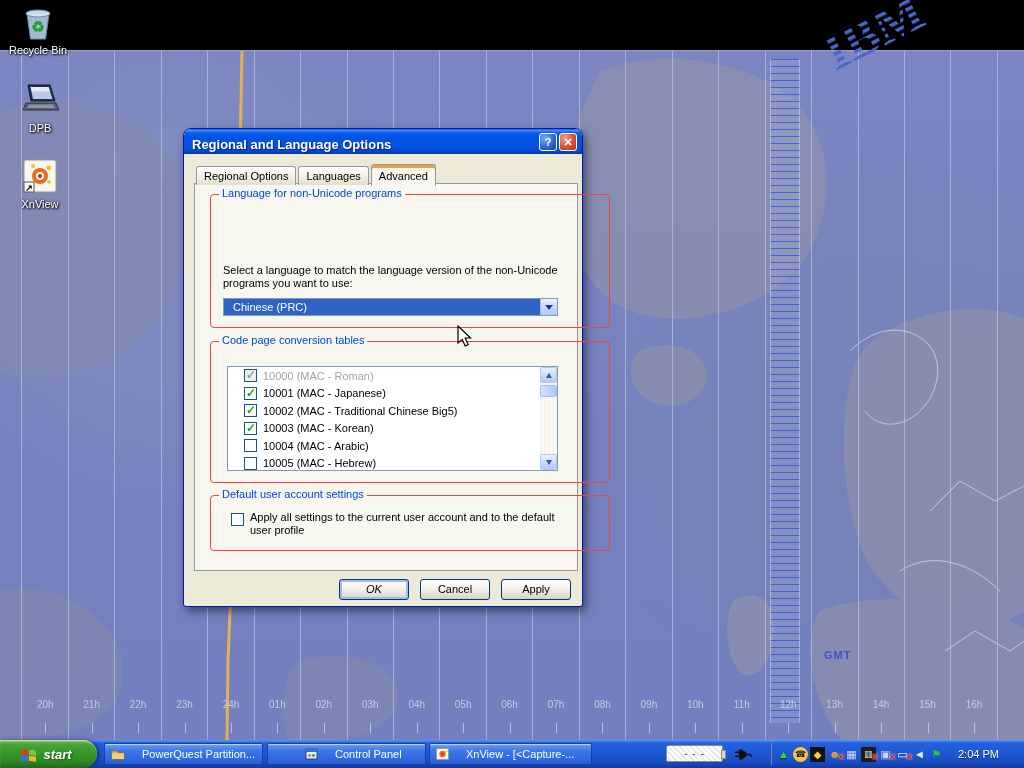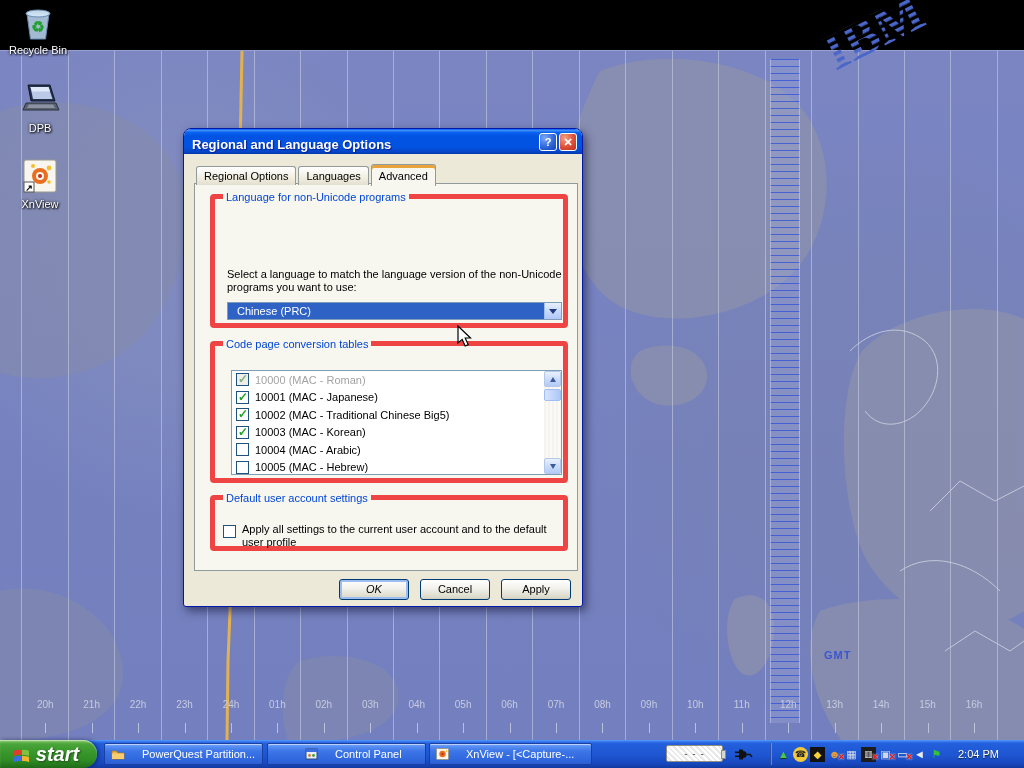--- a/index.html
+++ b/index.html
@@ -57,21 +57,21 @@
   
   .tabs { position:absolute; left:9px; top:10px; display:flex; align-items:flex-end; z-index:2; }
   .tab { height:19px; padding:0 7px; margin-right:2px; line-height:19px; background:linear-gradient(180deg,#ffffff,#f1eee0 60%,#e2dfd0);
     border:1px solid #919B9C; border-bottom:none; border-radius:3px 3px 0 0; cursor:pointer; color:#000; }
   .tab.active { height:22px; line-height:22px; background:#F7F6EF; box-shadow:inset 0 3px 0 #E8A33C;
     position:relative; z-index:3; margin-bottom:-1px; }
   
   .tab-page { position:absolute; left:7px; top:29px; width:384px; height:388px; background:#F7F6EF;
     border:1px solid #919B9C; }
 
-  .groupbox { position:absolute; left:15px; width:358px; border:5px solid #ef4444; border-radius:4px; }
+  .groupbox { position:absolute; left:15px; width:400px; border:1px solid #ef4444; border-radius:4px; }
   .groupbox .gb-title { position:absolute; top:-8px; left:8px; background:#F7F6EF; padding:0 3px; color:#0046D5; }
   #group-nonunicode { top:10px; height:134px; }
   #group-codepage { top:157px; height:142px; }
   #group-defaultuser { top:311px; height:56px; }
 
   .gb-text { position:absolute; left:12px; width:342px; color:#000; line-height:13px; }
   #nu-desc { top:17px; }
   #nu-select { top:69px; }
 
   
@@ -79,59 +79,59 @@
     border:1px solid #7F9DB9; display:flex; cursor:pointer; }
   .combo-sel { flex:1; background:#2E63C5; color:#fff; padding:2px 0 0 9px; overflow:hidden; white-space:nowrap; }
   .combo-btn { width:17px; background:linear-gradient(180deg,#E8F0FD,#CCDCFA 45%,#AFC8F6); border-left:1px solid #9EBEF5;
     display:flex; align-items:center; justify-content:center; }
   .arr-down { width:0; height:0; border-left:4px solid transparent; border-right:4px solid transparent; border-top:5px solid #1d3a82; }
 
   
   .cplist { position:absolute; left:16px; top:24px; width:331px; height:105px; background:#fff;
     border:1px solid #7F9DB9; overflow:hidden; }
   .cp-rows { position:absolute; left:0; top:0; right:17px; }
-  .cp-row { height:17.5px; display:flex; align-items:center; padding-left:4px; cursor:default; }
+  .cp-row { height:17.5px; display:flex; align-items:center; padding-left:16px; cursor:default; }
   .cb { width:13px; height:13px; background:#fff; border:1px solid #1D5281; margin-right:6px; position:relative; flex:0 0 13px; }
   .cp-row.checked .cb::after { content:"✓"; position:absolute; left:1px; top:-2px; color:#21A121; font-weight:bold; font-size:12px; }
   .cp-row.disabled .cb { background:#efefe7; }
   .cp-row.disabled .cb::after { color:#7fae7f; }
   .cp-row.disabled .cp-label { color:#A3A3A3; }
   
   .sbar { position:absolute; right:0; top:0; width:17px; height:103px; background:repeating-linear-gradient(90deg,#F4F3EE 0 2px,#FBFAF6 2px 4px); }
   .sbtn { position:absolute; left:0; width:17px; height:16px; border:1px solid #B5C7E8; border-radius:2px;
     background:linear-gradient(180deg,#E9F1FE,#CCDCFA 50%,#B2CBF7); display:flex; align-items:center; justify-content:center; cursor:pointer; }
   .sbtn.up { top:0; } .sbtn.down { bottom:0; }
   .arr-up-s { width:0; height:0; border-left:3.5px solid transparent; border-right:3.5px solid transparent; border-bottom:5px solid #3B5B9A; }
   .arr-down-s { width:0; height:0; border-left:3.5px solid transparent; border-right:3.5px solid transparent; border-top:5px solid #3B5B9A; }
   .sthumb { position:absolute; left:0; top:18px; width:17px; height:12px; border:1px solid #9EBEF5; border-radius:2px;
     background:linear-gradient(90deg,#D7E4FC,#C2D5FA 50%,#AEC8F7); cursor:grab; }
 
   
-  #du-row { position:absolute; left:8px; top:15px; display:flex;margin-top:8px; }
+  #du-row { position:absolute; left:20px; top:15px; display:flex; }
   #du-row .cb2 { width:13px; height:13px; border:1px solid #1D5281; background:#fff; margin:2px 6px 0 0; flex:0 0 13px; cursor:pointer; }
   #du-label { width:320px; line-height:13px; }
 
   
   .btnrow { position:absolute; right:8px; top:425px; display:flex; gap:11px; }
   .xpbtn { width:70px; height:21px; border:1px solid #003C74; border-radius:3px; text-align:center;
     background:linear-gradient(180deg,#ffffff,#f2f1ea 45%,#dcdacb 90%,#d0cebe); font-size:11px; line-height:19px;
     font-family:"Liberation Sans",sans-serif; cursor:pointer; }
   .xpbtn.focus { box-shadow:inset 0 0 0 2px #9DBDF1;font-style:italic; }
 
   
   .cursor { position:absolute; left:455px; top:325px; z-index:50; }
 
   
   .taskbar { position:absolute; left:0; top:740px; width:1024px; height:28px; z-index:20;
     background:linear-gradient(180deg,#5aa0f8 0%,#3a7bf0 5%,#2360dd 12%,#1e55d0 55%,#1747bd 85%,#123a9e 100%); }
   .start-btn { position:absolute; left:0; top:0; width:97px; height:28px; border-radius:0 14px 14px 0; cursor:pointer;
     background:linear-gradient(180deg,#8fce74 0%,#4aa53a 14%,#38962b 45%,#2f8d24 72%,#1f6b18 100%);
     box-shadow:2px 0 4px rgba(0,0,40,0.45), inset 0 1px 1px rgba(255,255,255,0.5);
     display:flex; align-items:center; justify-content:center; gap:5px; }
-  .start-label { color:#fff; font-weight:bold; font-style:italic; font-size:20px; text-shadow:1px 1px 2px #1e4e17; padding-right:6px; }
+  .start-label { color:#fff; font-weight:bold; font-style:italic; font-size:13px; text-shadow:1px 1px 2px #1e4e17; padding-right:6px; }
   .task-btn { position:absolute; top:3px; height:22px; border-radius:2px; border:1px solid #1b3f9e; cursor:pointer;
     background:linear-gradient(180deg,#8ab2fa 0%,#5b92f5 10%,#3d76e8 35%,#3168de 75%,#2c5fd4 100%);
     box-shadow:inset 0 1px 0 rgba(255,255,255,0.45);
     color:#fff; display:flex; align-items:center; gap:17px; padding:0 6px; overflow:hidden; white-space:nowrap; }
   #task-1 { left:104px; width:159px; } #task-2 { left:267px; width:159px;padding-left:37px; } #task-3 { left:429px; width:163px; }
   .battery { position:absolute; left:666px; top:5px; width:57px; height:17px; border:1px solid #8f8f80; border-radius:2px;
     background:repeating-linear-gradient(45deg,#ffffff 0 2px,#e9e9e9 2px 4px); color:#555; text-align:center; line-height:15px; font-size:10px; letter-spacing:1px; }
   .battery::after { content:""; position:absolute; right:-4px; top:4px; width:3px; height:7px; background:#d8d8cd; border:1px solid #8f8f80; }
   .plug { position:absolute; left:735px; top:8px; }
   .tray-divider { position:absolute; left:770px; top:3px; width:2px; height:22px;

